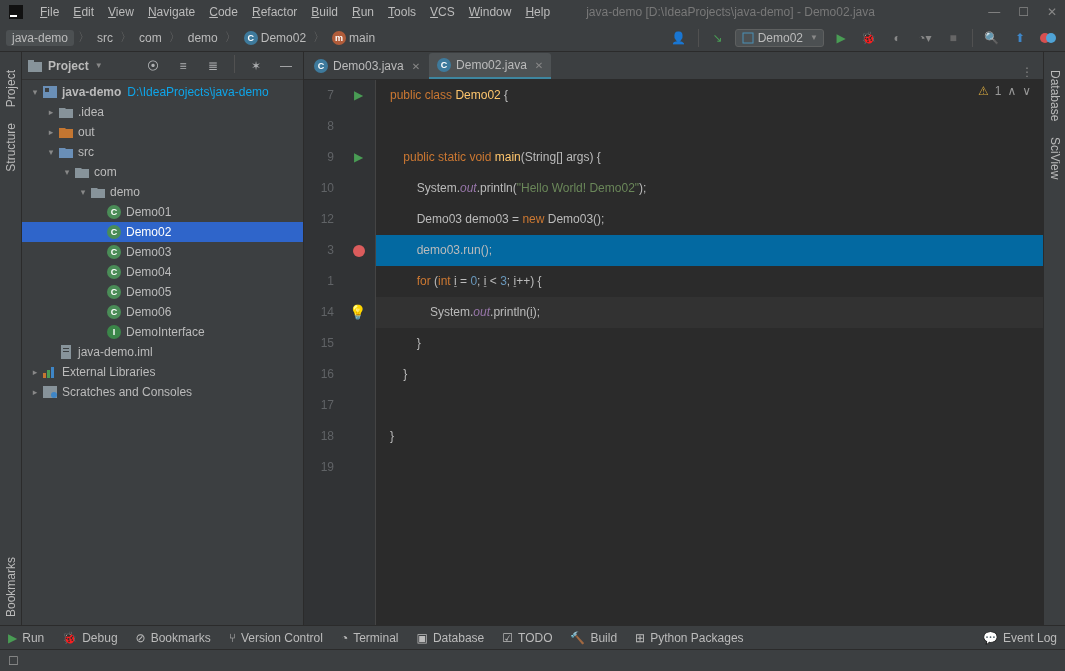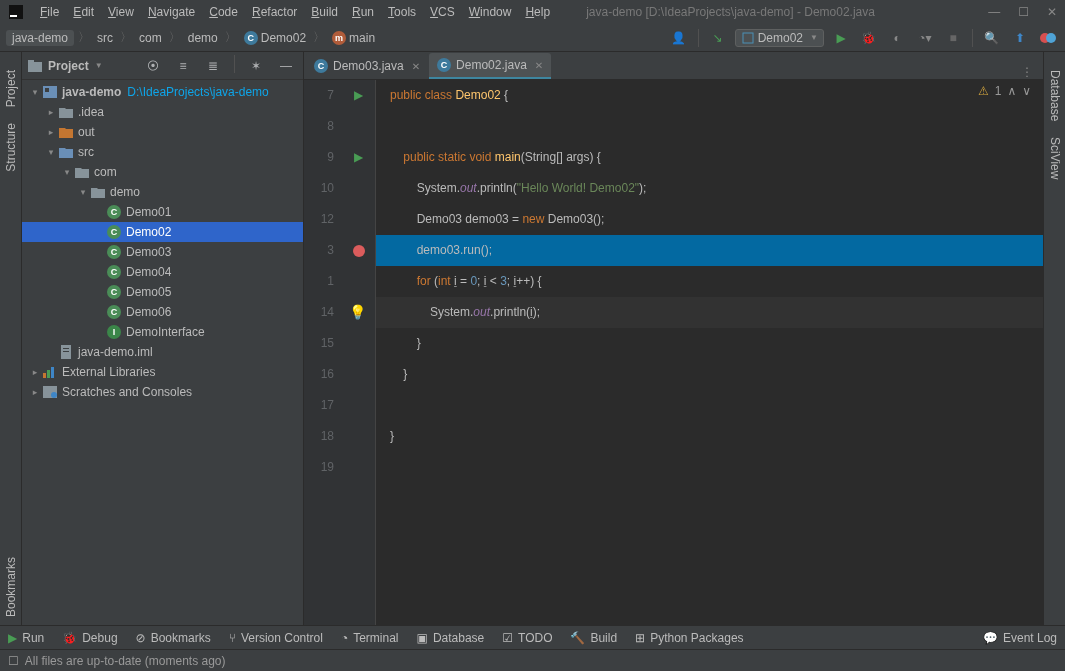--- a/index.html
+++ b/index.html
@@ -470,14 +470,13 @@
       <span>Python Packages</span>
     </span>
   <span class="tb event-log">
       <span>💬</span>
       <span>Event Log</span>
     </span>
 </div>
 
 <div class="status-bar">
   <span style="margin-right:6px;">☐</span>
-  <span class="msg">All files are up-to-date (moments ago)</span>
 </div>
 
 </body></html>

